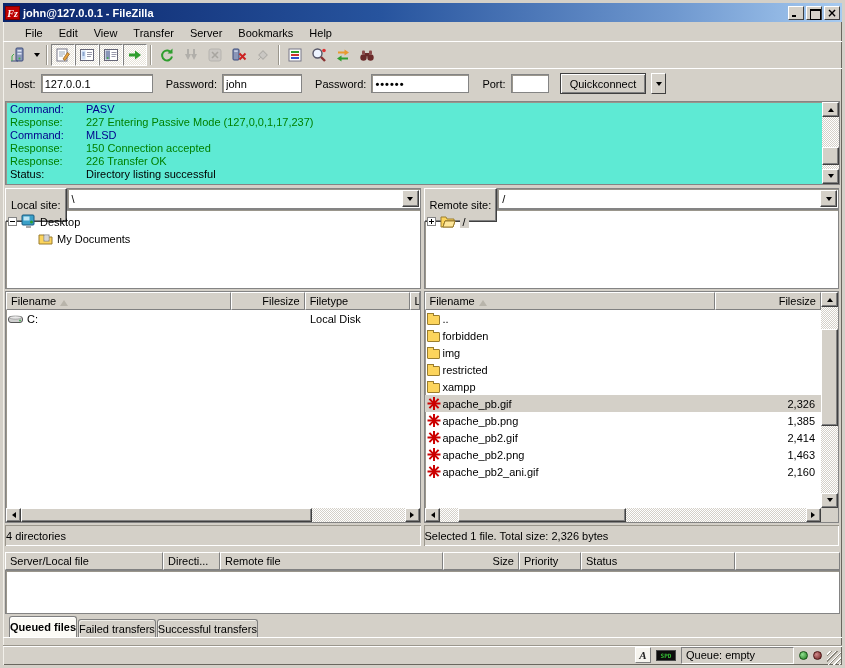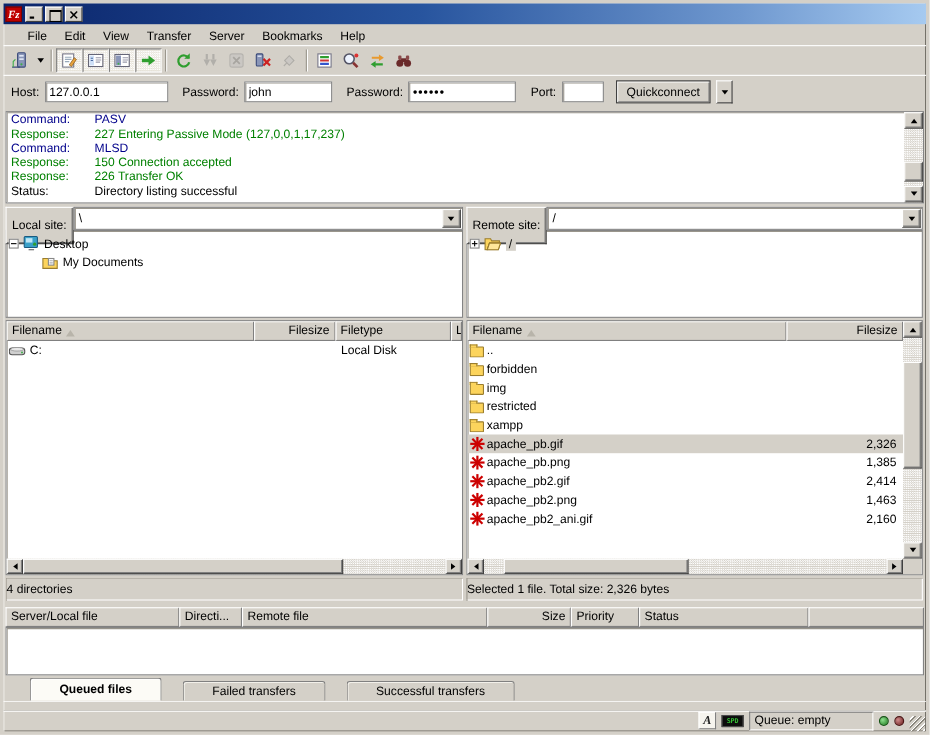--- a/index.html
+++ b/index.html
@@ -38,21 +38,21 @@
   .quickbar { height:30px; flex:0 0 30px; display:flex; align-items:center; gap:5px; padding:0 7px;
               border-top:1px solid #fff; font-size:11px; }
   .field { height:19px; background:#fff; border:1px solid #848484; box-shadow: inset 1px 1px 0 #9a968c;
            font-size:11px; padding:0 3px; }
   .f-host{ width:112px; } .f-user{ width:80px; } .f-pass{ width:98px; font-weight:bold; letter-spacing:1px; } .f-port{ width:38px; }
   .qc-btn { height:21px; padding:0 9px; font-size:11px; background:#d4d0c8; border:1px solid #404040;
             box-shadow: inset 1px 1px 0 #fff, inset -1px -1px 0 #808080; }
   .qc-dd { width:15px; height:21px; background:#d4d0c8; border:1px solid; border-color:#fff #404040 #404040 #fff;
            display:flex; align-items:center; justify-content:center; }
   
-  .logwrap { margin:3px 2px 1px; height:84px; flex:0 0 84px; background:#ffffff;
+  .logwrap { margin:3px 2px 1px; height:84px; flex:0 0 84px; background:#5eead4;
              border:1px solid #848484; box-shadow: inset 1px 1px 0 #9a968c; display:flex; }
   .log-lines { flex:1; padding:1px 0 0 4px; font-size:11px; line-height:13px; overflow:hidden; }
   .log-label { display:inline-block; width:76px; }
   .cmd { color:#00008b; } .resp { color:#008000; } .stat { color:#000; }
   
   .sb-v { width:17px; display:flex; flex-direction:column;
           background-image:conic-gradient(#fff 90deg,#d4d0c8 90deg 180deg,#fff 180deg 270deg,#d4d0c8 270deg);
           background-size:2px 2px; }
   .sb-h { height:14px; display:flex;
           background-image:conic-gradient(#fff 90deg,#d4d0c8 90deg 180deg,#fff 180deg 270deg,#d4d0c8 270deg);
@@ -115,23 +115,23 @@
   .row-sel { background:#d4d0c8; }
   .fl-bottom { display:flex; flex:0 0 14px; }
   .sb-corner { width:17px; background:#d4d0c8; }
   
   .pane-status { height:21px; margin-top:2px; background:#d4d0c8; font-size:11px; display:flex; align-items:center;
                  padding:0 1px; box-shadow: inset 1px 1px 0 #9a968c, inset -1px -1px 0 #fff; }
   
   .queuehead { display:flex; height:18px; margin:6px 2px 0; }
   .queuebody { flex:1; margin:0 2px; background:#fff; border:1px solid #848484; box-shadow: inset 1px 1px 0 #9a968c; }
   .tabs { display:flex; align-items:flex-end; height:21px; margin:2px 2px 0; gap:1px; padding-left:4px; }
-  .tab { height:18px; padding:0 26px; background:#d4d0c8; border:1px solid #808080; border-bottom:none;
+  .tab { height:18px; padding:0 0; background:#d4d0c8; border:1px solid #808080; border-bottom:none;
          border-top-left-radius:3px; border-top-right-radius:3px; font-size:11px; display:flex; align-items:center;
-         box-shadow: inset 1px 1px 0 #f2f0ea; margin-left: 18px; }
+         box-shadow: inset 1px 1px 0 #f2f0ea; }
   .tab.active { height:21px; background:#fcfbf6; font-weight:bold; box-shadow: inset 1px 1px 0 #fff; }
   .tabstrip { height:8px; box-shadow: inset 0 1px 0 #fff; }
   
   .statusbar { height:20px; flex:0 0 20px; display:flex; align-items:center; justify-content:flex-end; gap:5px;
                padding:0 1px 0 0; box-shadow: inset 0 1px 0 #9a968c, inset 0 2px 0 #fff; }
   .dt { width:16px; height:16px; background:#f6f4ee; border:1px solid; border-color:#fff #808080 #808080 #fff;
         font:bold italic 11px/14px "Liberation Serif",serif; text-align:center; color:#222; }
   .dt::before { content:"A"; }
   .spd { width:20px; height:11px; background:#0c0c0c; border:1px solid #4a4a4a; color:#35c035;
          font:bold 6px/9px "DejaVu Sans Mono",monospace; text-align:center; }
@@ -145,20 +145,21 @@
           background:repeating-linear-gradient(135deg, transparent 0 2px, #fff 2px 3px, #8a867c 3px 4px); }
   svg { display:block; }
 </style>
 </head>
 <body>
 
 <div class="window">
 
   <div class="titlebar">
     <span class="fzicon"></span>
+    <span class="title-text">john@127.0.0.1 - FileZilla</span>
     <span style="display:flex">
       <span class="tb-btn glyph-min"></span>
       <span class="tb-btn glyph-max"></span>
       <span class="tb-btn glyph-close"></span>
     </span>
   </div>
 
   <div class="menubar">
     <span class="menu-item">File</span>
     <span class="menu-item">Edit</span>

